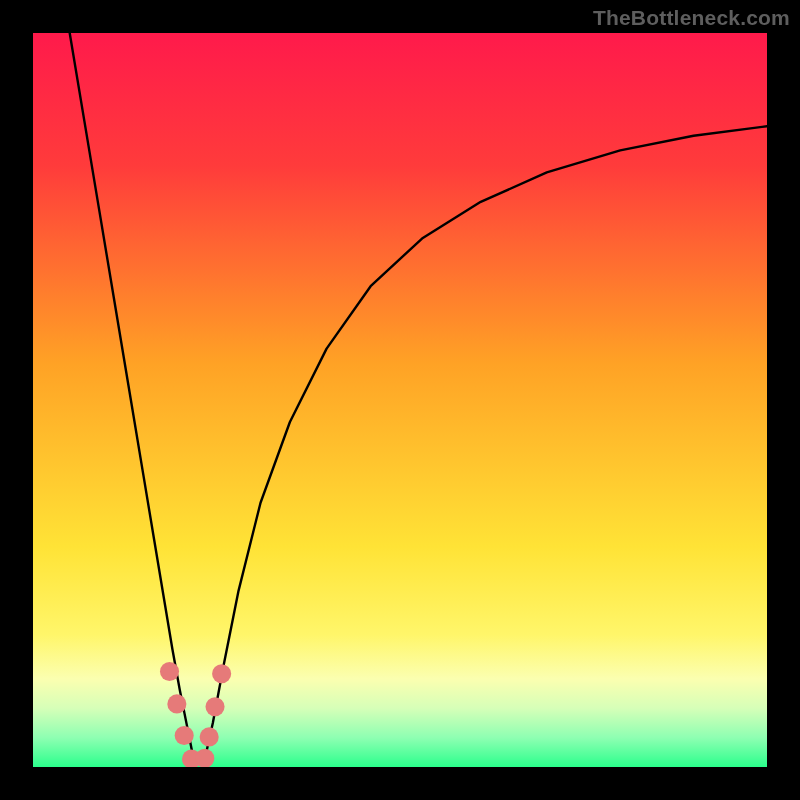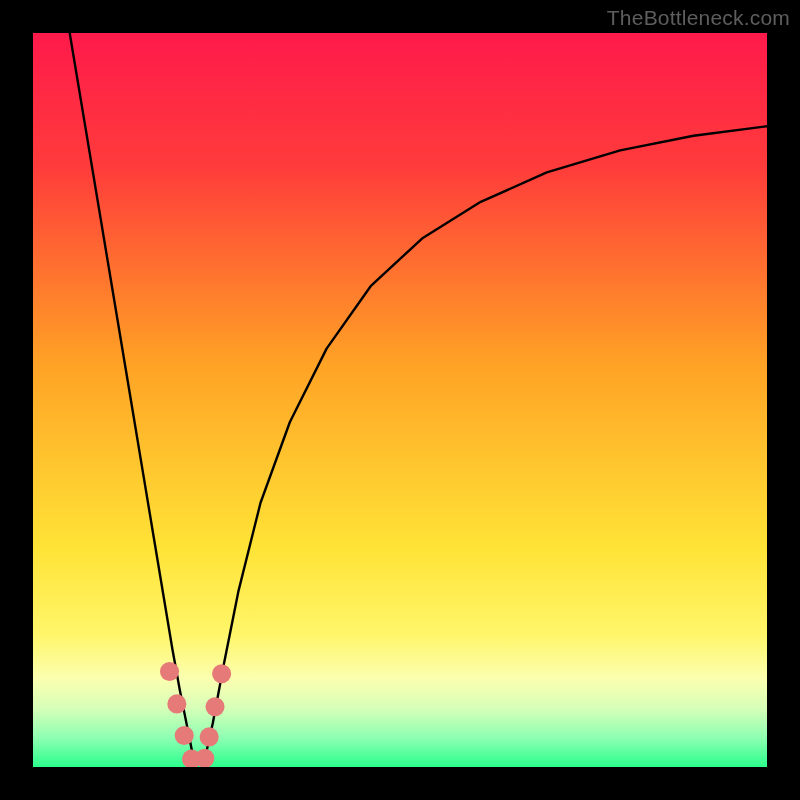--- a/index.html
+++ b/index.html
@@ -25,21 +25,21 @@
     height: 734px;
     overflow: hidden;
   }
   .watermark {
     position: absolute;
     top: 6px;
     right: 10px;
     color: #5e5e5e;
     font-size: 21px;
     letter-spacing: 0.2px;
-    font-weight: 400;
+    font-weight: 700;
   }
 </style>
 </head>
 <body>
 
 <div class="frame">
 
   <div class="plot-area">
     <svg width="734" height="734" viewBox="0 0 734 734" preserveAspectRatio="none">
       <defs>

